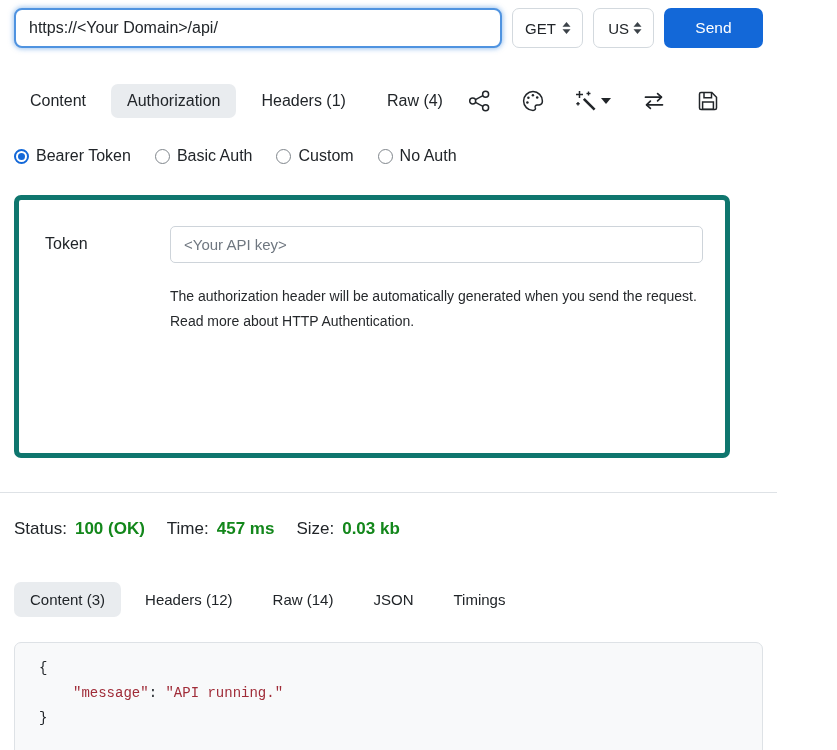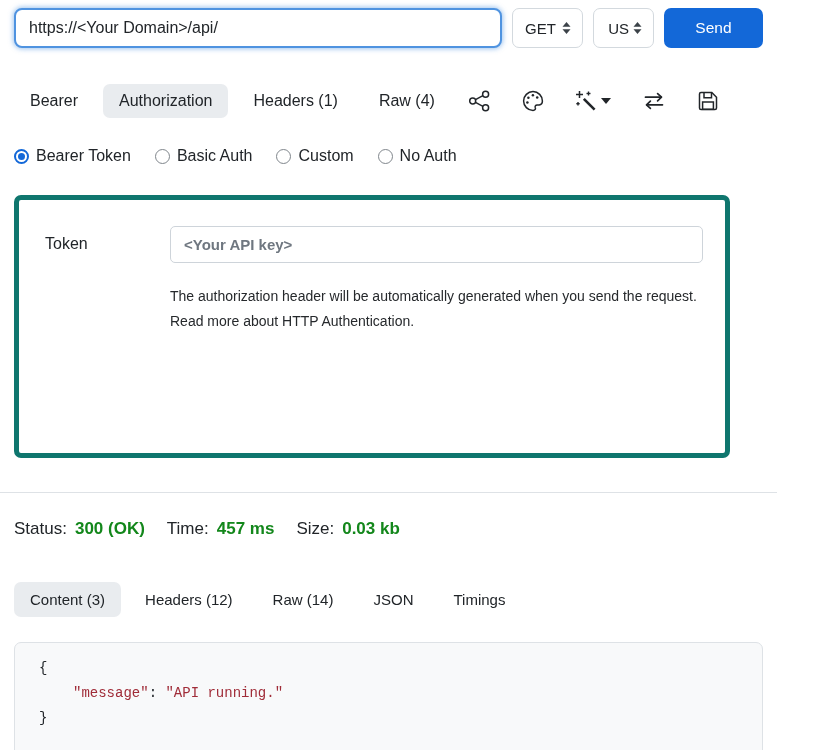--- a/index.html
+++ b/index.html
@@ -53,21 +53,20 @@
     margin: 30px 47px 0 14px; height: 263px;
     border: 5px solid #0f766e; border-radius: 7px;
     display: flex; padding: 26px 22px 0 26px;
   }
   .token-label { width: 125px; padding-top: 9px; font-size: 16px; }
   .token-main { flex: 1; }
   .token-input {
     width: 100%; height: 37px; border: 1px solid #ced4da; border-radius: 5px;
     padding: 0 13px; font-size: 15px; color: #4d7c0f; outline: none;
     font-family: "Liberation Sans", sans-serif;
-    font-weight: bold;
   }
   .token-input::placeholder { color: #6f7780; opacity: 1; }
   .help-text { margin-top: 21px; font-size: 14px; line-height: 25px; color: #26292c; max-width: 586px; }
 
   
   .divider { border: none; border-top: 1px solid #dee2e6; margin: 34px 0 0 0; }
 
   
   .status-row { margin: 26px 14px 0; display: flex; align-items: baseline; gap: 22px; font-size: 17px; }
   .status-group { display: flex; align-items: baseline; gap: 8px; }
@@ -112,21 +111,21 @@
           <path d="M4.5 1 L8.5 5.8 H0.5 Z" fill="#3b4248"></path>
           <path d="M0.5 8.2 H8.5 L4.5 13 Z" fill="#3b4248"></path>
         </svg>
       </span>
     </div>
     <button class="send-btn">Send</button>
   </div>
 
   <div class="tabs-row">
     <div class="tabs">
-      <div class="tab">Bearer</div>
+      <div class="tab">Content</div>
       <div class="tab active">Authorization</div>
       <div class="tab">Headers (1)</div>
       <div class="tab">Raw (4)</div>
     </div>
     <div class="icon-toolbar">
       <span class="tool-icon">
         <svg width="24" height="22" viewBox="0 0 22 22" fill="none" stroke="#212529" stroke-width="1.5">
           <circle cx="17.6" cy="4.3" r="3"></circle>
           <circle cx="4.7" cy="11" r="3"></circle>
           <circle cx="17.6" cy="17.7" r="3"></circle>
@@ -202,21 +201,21 @@
       <input class="token-input" type="text" placeholder="&lt;Your API key&gt;" style="">
       <p class="help-text">The authorization header will be automatically generated when you send the request. Read more about HTTP Authentication.</p>
     </div>
   </div>
 
   <hr class="divider">
 
   <div class="status-row">
     <div class="status-group">
       <span>Status:</span>
-      <span class="status-value">300 (OK)</span>
+      <span class="status-value">100 (OK)</span>
     </div>
     <div class="status-group">
       <span>Time:</span>
       <span class="status-value">457 ms</span>
     </div>
     <div class="status-group">
       <span>Size:</span>
       <span class="status-value">0.03 kb</span>
     </div>
   </div>

